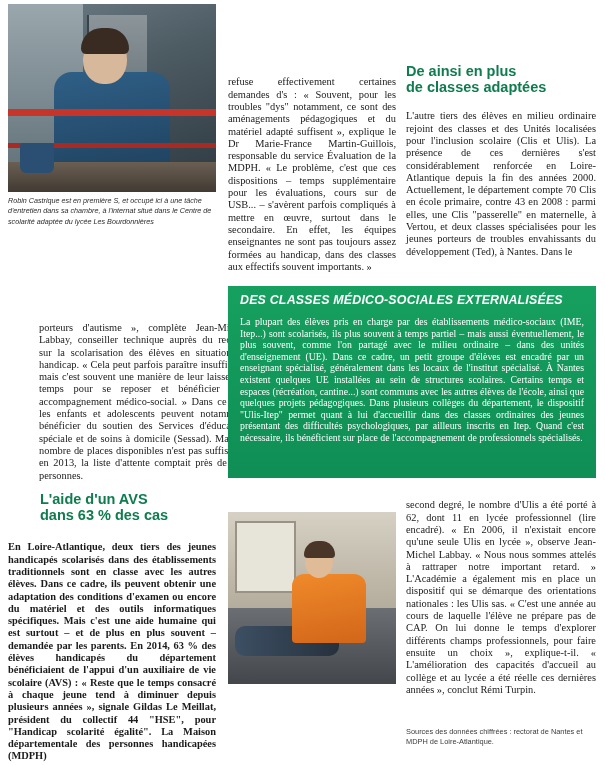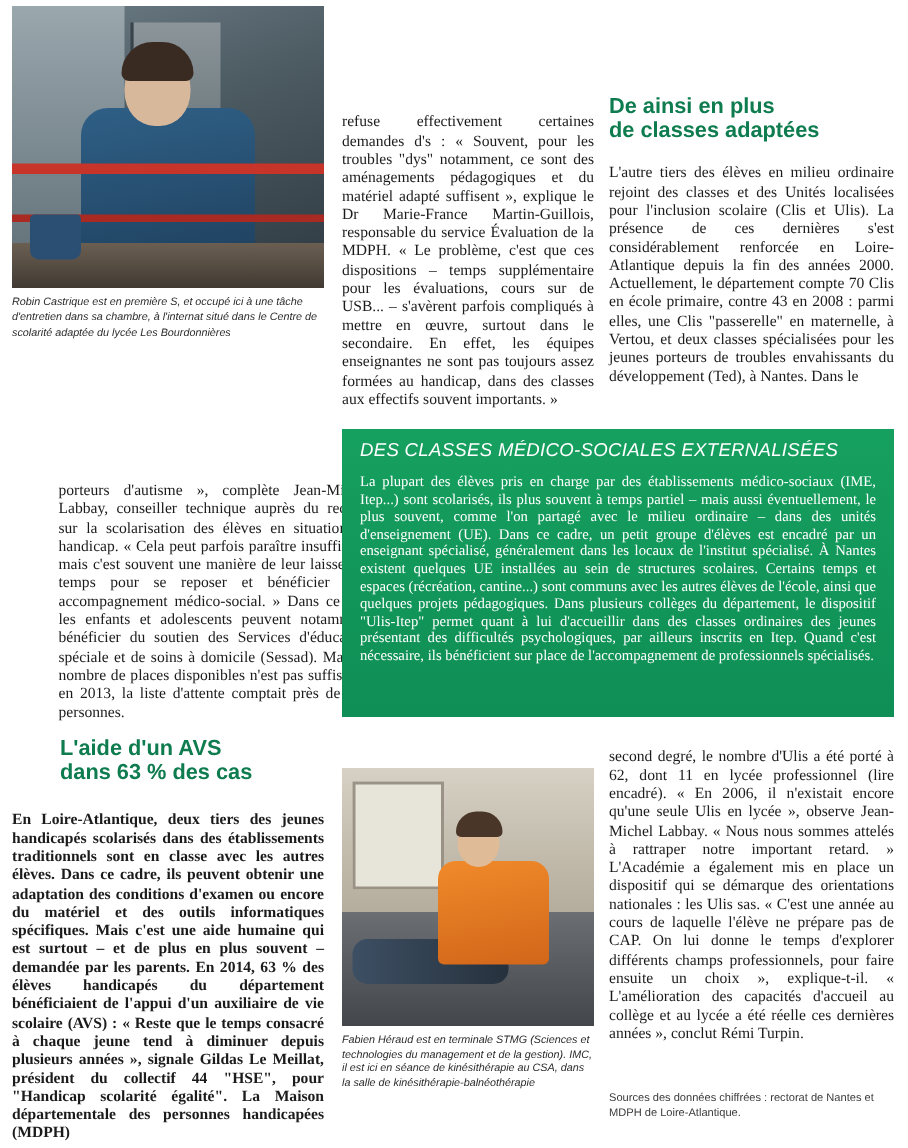--- a/index.html
+++ b/index.html
@@ -168,21 +168,21 @@
     height: 192px;
     background: #1e9e63;
     background: linear-gradient(180deg,#16a05f,#0f8e55);
   }
   .greenbox .gb-title {
     position: absolute;
     left: 12px;
     top: 7px;
     width: 346px;
     font-family: "Liberation Sans", sans-serif;
-    font-weight: normal;
+    font-weight: bold;
     font-style: italic;
     font-size: 12.4px;
     color: #ffffff;
     letter-spacing: 0.2px;
   }
   .greenbox .gb-body {
     position: absolute;
     left: 12px;
     top: 30px;
     width: 344px;
@@ -341,21 +341,20 @@
   <div class="photo-bottom">
     <div class="wall"></div>
     <div class="window"></div>
     <div class="mat"></div>
     <div class="patient"></div>
     <div class="shirt"></div>
     <div class="head"></div>
     <div class="hair"></div>
   </div>
 
-  <div class="caption-bottom">Fabien Héraud est en terminale STMG (Sciences et technologies du management et de la gestion). IMC, il est ici en séance de kinésithérapie au CSA, dans la salle de kinésithérapie-balnéothérapie</div>
 
   <div class="col-right-text2">
     <p>second degré, le nombre d'Ulis a été porté à 62, dont 11 en lycée professionnel (lire encadré). « En 2006, il n'existait encore qu'une seule Ulis en lycée », observe Jean-Michel Labbay. « Nous nous sommes attelés à rattraper notre important retard. » L'Académie a également mis en place un dispositif qui se démarque des orientations nationales : les Ulis sas. « C'est une année au cours de laquelle l'élève ne prépare pas de CAP. On lui donne le temps d'explorer différents champs professionnels, pour faire ensuite un choix », explique-t-il. « L'amélioration des capacités d'accueil au collège et au lycée a été réelle ces dernières années », conclut Rémi Turpin.</p>
   </div>
 
 
   <div class="sources">Sources des données chiffrées : rectorat de Nantes et MDPH de Loire-Atlantique.</div>
 
 </div>
 

